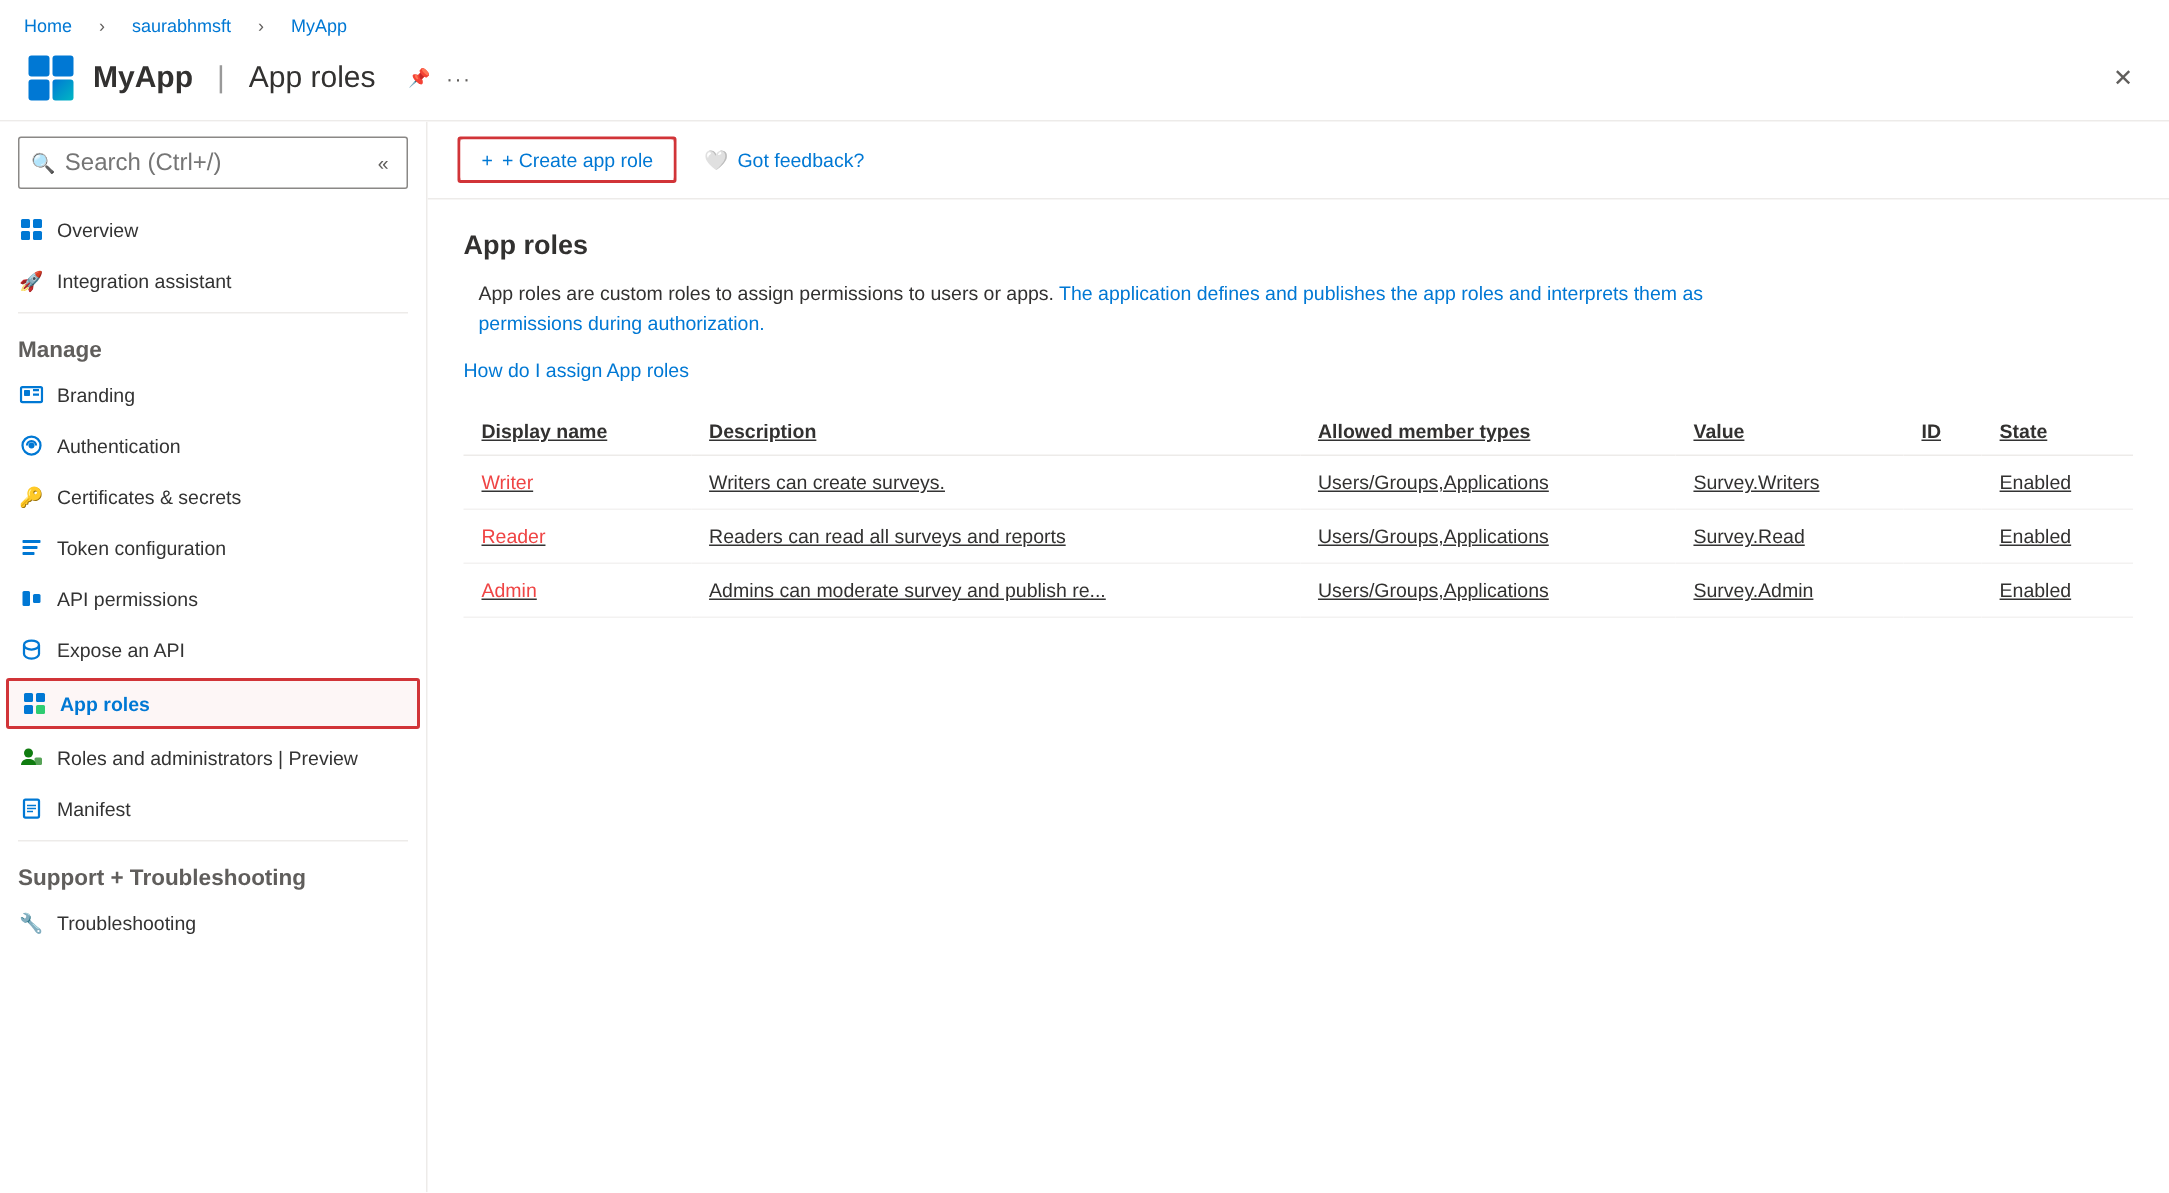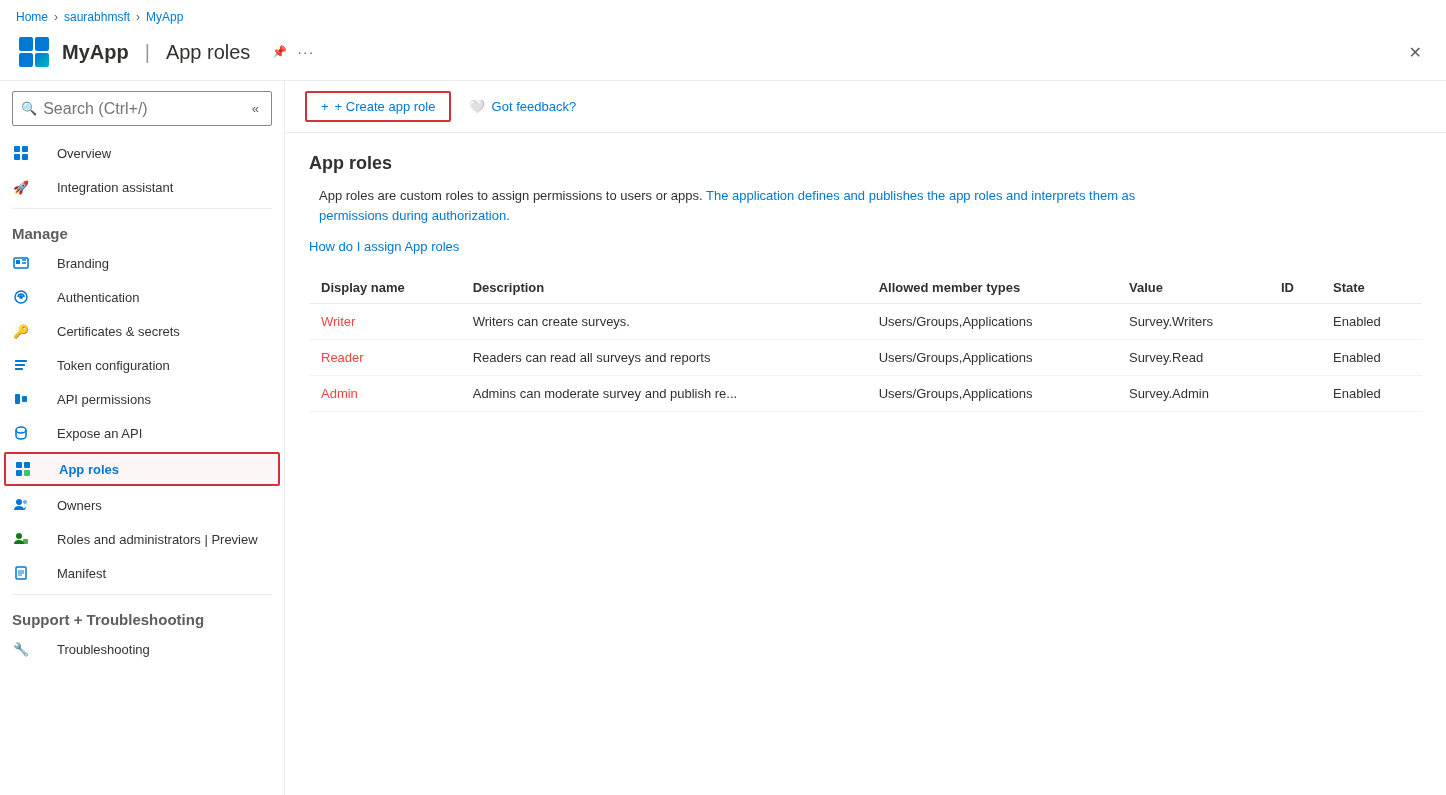--- a/index.html
+++ b/index.html
@@ -1,19 +1,19 @@
 <!DOCTYPE html>
 <html><head>
   <meta charset="utf-8">
   <style>
     * { box-sizing: border-box; margin: 0; padding: 0; }
     body { font-family: 'Segoe UI', sans-serif; font-size: 13px; color: #333; background: #fff; display: flex; flex-direction: column; height: 795px; overflow: hidden; }
 
     
-    .breadcrumb { display: flex; align-items: center; gap: 6px; padding: 10px 16px 6px 16px; font-size: 12px; color: #0078d4; }
+    .breadcrumb { display: flex; align-items: center; gap: 18px; padding: 10px 16px 6px 16px; font-size: 12px; color: #0078d4; }
     .breadcrumb span { color: #605e5c; }
     .breadcrumb a { color: #0078d4; text-decoration: none; cursor: pointer; }
 
     
     .page-header { display: flex; align-items: center; padding: 4px 16px 10px 16px; gap: 10px; border-bottom: 1px solid #edebe9; }
     .page-header .app-icon { width: 36px; height: 36px; display: flex; align-items: center; justify-content: center; }
     .page-header .title { font-size: 20px; font-weight: 600; color: #323130; }
     .page-header .pipe { color: #999; font-size: 20px; margin: 0 6px; }
     .page-header .subtitle { font-size: 20px; font-weight: 300; color: #323130; }
     .header-actions { margin-left: 12px; display: flex; gap: 10px; align-items: center; color: #605e5c; }
@@ -21,21 +21,21 @@
 
     
     .main-layout { display: flex; flex: 1; overflow: hidden; }
 
     
     .sidebar { width: 285px; min-width: 285px; border-right: 1px solid #edebe9; display: flex; flex-direction: column; overflow-y: auto; background: #fff; }
     .search-box { display: flex; align-items: center; gap: 6px; margin: 10px 12px; border: 1px solid #8a8886; padding: 5px 8px; border-radius: 2px; color: #605e5c; }
     .search-box input { border: none; outline: none; font-size: 16px; color: #404040; width: 100%; background: transparent; }
     .collapse-btn { margin-left: auto; cursor: pointer; color: #605e5c; padding: 4px; }
 
-    .sidebar-item { display: flex; align-items: center; gap: 27px; padding: 8px 12px; cursor: pointer; color: #333; font-size: 13px; }
+    .sidebar-item { display: flex; align-items: center; gap: 8px; padding: 8px 12px; cursor: pointer; color: #333; font-size: 13px; }
     .sidebar-item.active { background: #eff6fc; font-weight: 600; }
     .sidebar-item.active .item-label { color: #0078d4; }
     .sidebar-item .icon { width: 18px; height: 18px; display: flex; align-items: center; justify-content: center; flex-shrink: 0; }
 
     .section-label { padding: 12px 12px 4px 12px; font-size: 15px; font-weight: 600; color: #605e5c; text-transform: none; }
     .divider { border: none; border-top: 1px solid #edebe9; margin: 4px 12px; }
 
     
     .sidebar-item.active { border-left: 3px solid #d13438; padding-left: 9px; background: #faf9f8; }
 
@@ -44,21 +44,21 @@
     .toolbar { display: flex; align-items: center; gap: 4px; padding: 10px 20px; border-bottom: 1px solid #edebe9; }
     .create-btn { display: flex; align-items: center; gap: 6px; padding: 6px 14px; border: 1.5px solid #d13438; color: #0078d4; background: #fff; cursor: pointer; font-size: 13px; border-radius: 2px; font-weight: 500; outline: 2px solid #d13438; }
     .feedback-btn { display: flex; align-items: center; gap: 6px; padding: 6px 14px; border: none; background: transparent; color: #0078d4; cursor: pointer; font-size: 13px; }
 
     .content-body { padding: 20px 24px; }
     .content-title { font-size: 18px; font-weight: 600; margin-bottom: 12px; color: #323130; }
     .content-desc { font-size: 13px; color: #323130; line-height: 1.5; margin-bottom: 4px; max-width: 850px; margin-left: 10px; }
     .content-link { color: #0078d4; font-size: 13px; text-decoration: none; display: inline-block; margin: 10px 0 18px 0; cursor: pointer; }
 
     
-    table { width: 100%; border-collapse: collapse; font-size: 13px; }
+    table { width: 100%; border-collapse: collapse; font-size: 13px; text-decoration: underline; }
     thead tr { border-bottom: 1px solid #edebe9; }
     th { text-align: left; padding: 8px 12px; font-weight: 600; color: #323130; font-size: 13px; }
     td { padding: 10px 12px; color: #323130; border-bottom: 1px solid #f3f2f1; }
     td a { color: #ef4444; text-decoration: none; cursor: pointer; }
     .icon-search { font-size: 13px; color: #605e5c; }
     .icon-pin { font-size: 12px; color: #605e5c; cursor: pointer; }
     .icon-more { font-size: 14px; color: #605e5c; cursor: pointer; letter-spacing: 1px; }
 
     
     .app-mosaic { display: grid; grid-template-columns: 14px 14px; grid-template-rows: 14px 14px; gap: 2px; }
@@ -185,31 +185,20 @@
         <span class="icon">
           <svg width="16" height="16" viewBox="0 0 16 16">
               <rect x="1" y="1" width="6" height="6" rx="1" fill="#0078d4"></rect>
               <rect x="9" y="1" width="6" height="6" rx="1" fill="#0078d4"></rect>
               <rect x="1" y="9" width="6" height="6" rx="1" fill="#0078d4"></rect>
               <rect x="9" y="9" width="6" height="6" rx="1" fill="#2ecc71"></rect>
             </svg>
         </span>
         <span class="item-label" style="color:#0078d4; font-weight:600;">App roles</span>
       </div>
-    </div>
-    <div class="sidebar-item">
-      <span class="icon">
-        <svg width="16" height="16" viewBox="0 0 16 16">
-            <circle cx="6" cy="5" r="3" fill="#0078d4"></circle>
-            <path d="M1 13c0-2.5 2-4 5-4s5 1.5 5 4" fill="#0078d4"></path>
-            <circle cx="12" cy="5" r="2" fill="#0078d4" opacity="0.6"></circle>
-            <path d="M11 13c0-1 0.5-2 2-2.5" stroke="#0078d4" fill="none" stroke-width="1.2"></path>
-          </svg>
-      </span>
-      <span class="item-label">Owners</span>
     </div>
     <div class="sidebar-item">
       <span class="icon">
         <svg width="16" height="16" viewBox="0 0 16 16">
             <circle cx="6" cy="5" r="3" fill="#107c10"></circle>
             <path d="M1 13c0-2.5 2-4 5-4s5 1.5 5 4" fill="#107c10"></path>
             <rect x="10" y="8" width="5" height="5" rx="1" fill="#107c10" opacity="0.7"></rect>
           </svg>
       </span>
       <span class="item-label">Roles and administrators | Preview</span>

